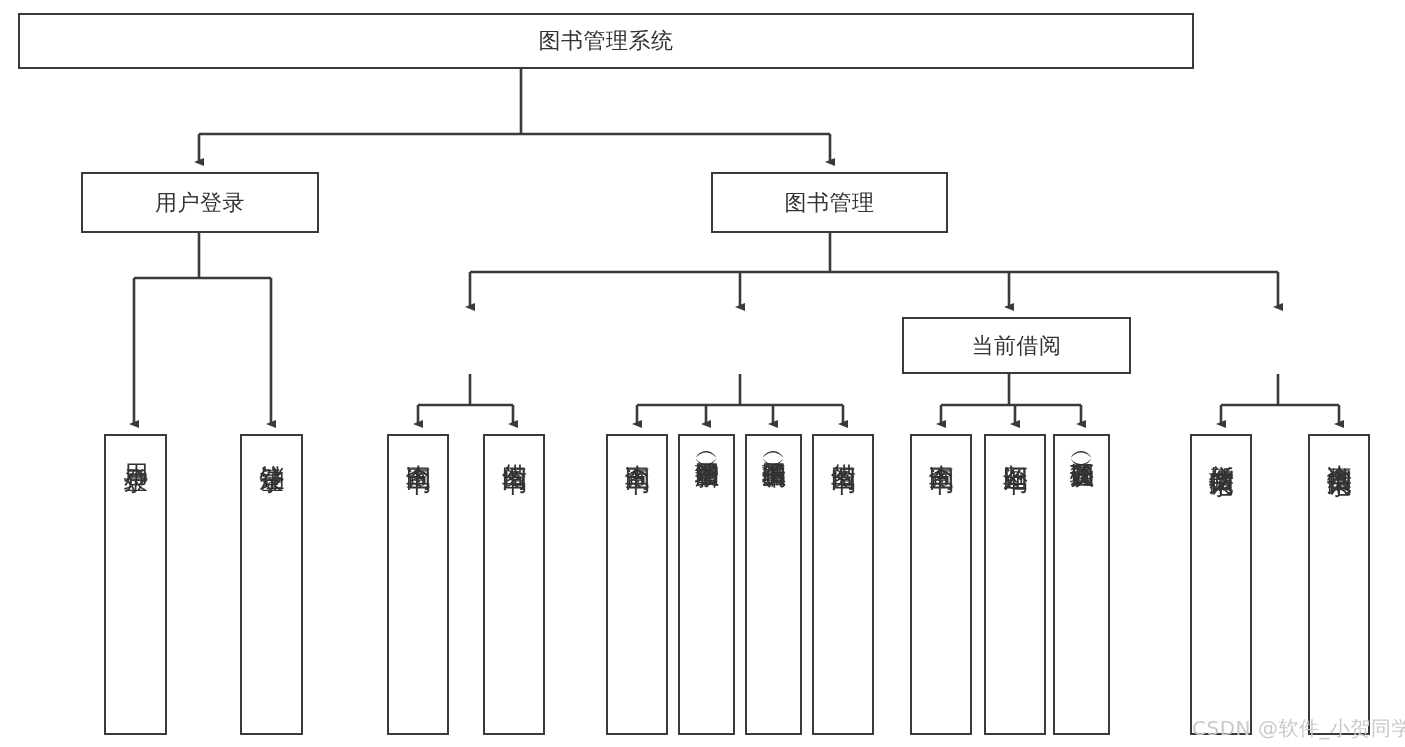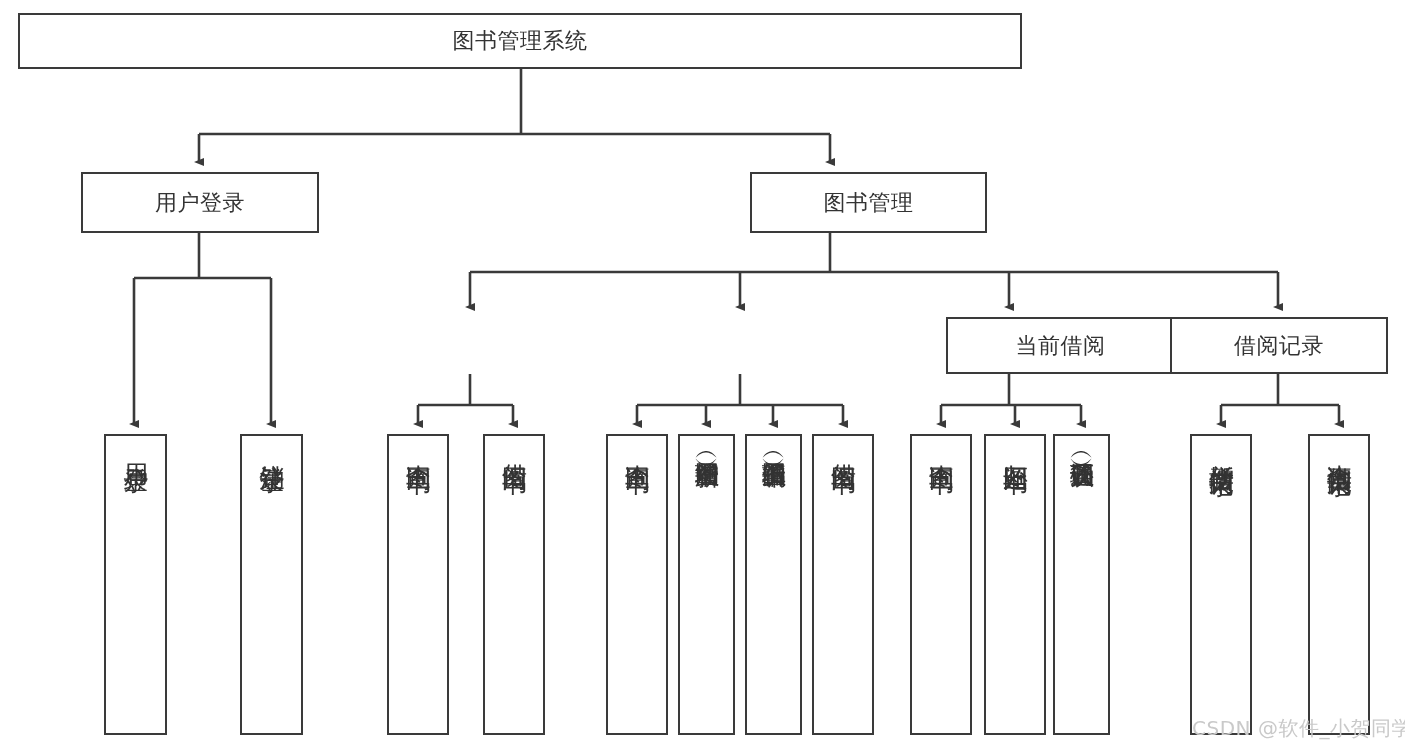--- a/index.html
+++ b/index.html
@@ -118,36 +118,33 @@
       <path d="M 1015,405 L 1015,424" marker-end="url(#arrowhead)"></path>
       <path d="M 1081,405 L 1081,424" marker-end="url(#arrowhead)"></path>
 
       <path d="M 1278,374 L 1278,405"></path>
       <path d="M 1221,405 L 1339,405"></path>
       <path d="M 1221,405 L 1221,424" marker-end="url(#arrowhead)"></path>
       <path d="M 1339,405 L 1339,424" marker-end="url(#arrowhead)"></path>
     </g>
   </svg>
 
-  <div class="node horiz" style="left:18px; top:13px; width:1004px; height:56px;">
+  <div class="node horiz" style="left:18px; top:13px; width:1176px; height:56px;">
     <span class="node-label">图书管理系统</span>
   </div>
 
   <div class="node horiz" style="left:81px; top:172px; width:238px; height:61px;">
     <span class="node-label">用户登录</span>
   </div>
-  <div class="node horiz" style="left:711px; top:172px; width:237px; height:61px;margin-left:39px;">
+  <div class="node horiz" style="left:711px; top:172px; width:237px; height:61px;">
     <span class="node-label">图书管理</span>
   </div>
 
-  <div class="node horiz" style="left:902px; top:317px; width:229px; height:57px;margin-left:44px;">
+  <div class="node horiz" style="left:902px; top:317px; width:229px; height:57px;">
     <span class="node-label">当前借阅</span>
-  </div>
-  <div class="node horiz" style="left:1170px; top:317px; width:218px; height:57px;">
-    <span class="node-label">借阅记录</span>
   </div>
 
   <div class="node vert" style="left:104px; top:434px; width:63px; height:301px;">
     <span class="node-label">用户登录</span>
   </div>
   <div class="node vert" style="left:240px; top:434px; width:63px; height:301px;">
     <span class="node-label">注销登录</span>
   </div>
 
   <div class="node vert" style="left:387px; top:434px; width:62px; height:301px;">

